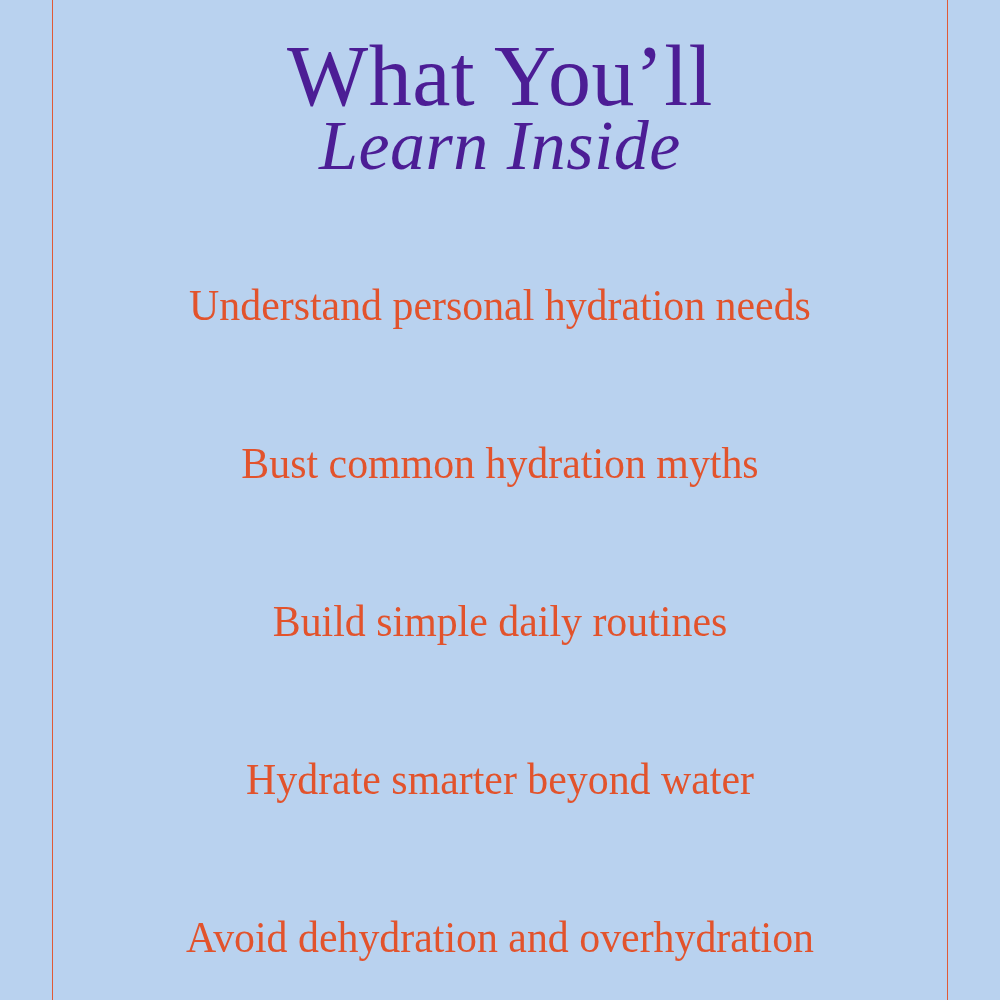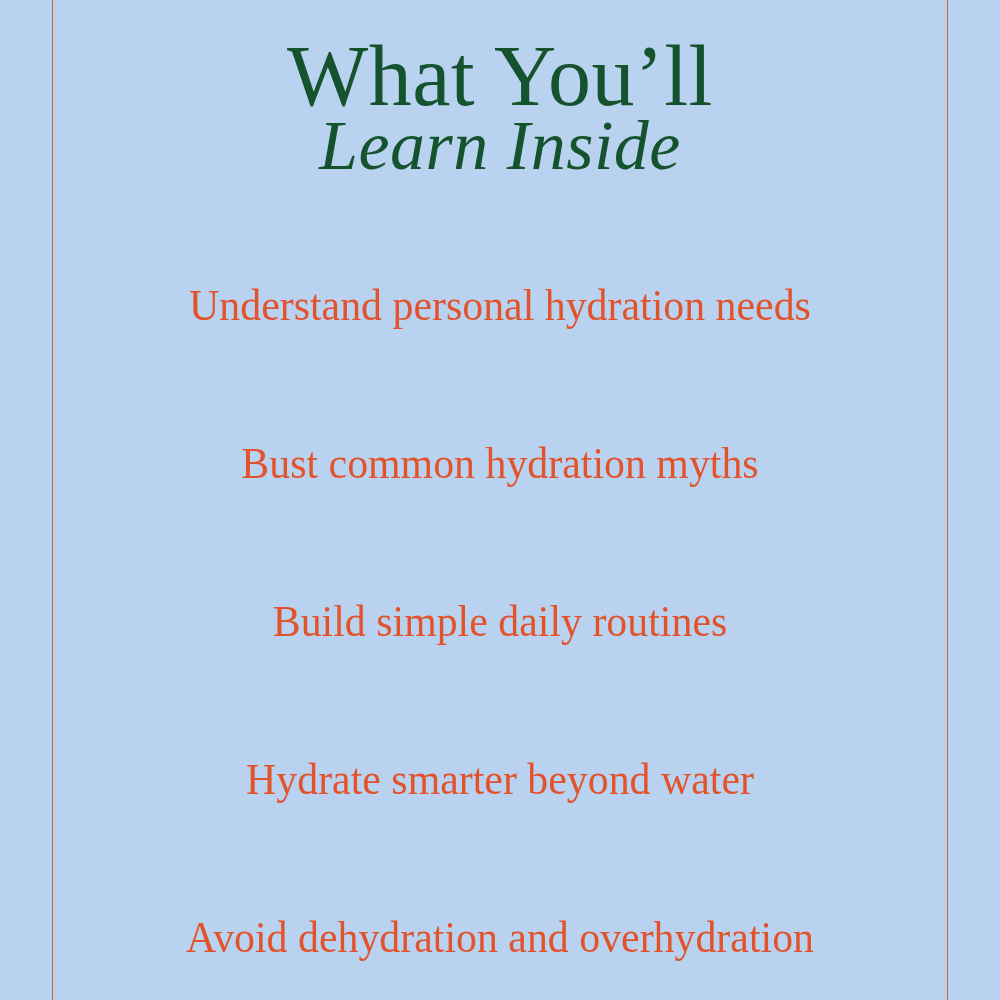--- a/index.html
+++ b/index.html
@@ -37,21 +37,21 @@
     top: 0;
     bottom: 0;
     display: flex;
     flex-direction: column;
     align-items: center;
   }
 
   .heading {
     margin-top: 34px;
     text-align: center;
-    color: #14532d;
+    color: #4c1d95;
     line-height: 0.98;
   }
   .heading .line1 {
     display: block;
     font-size: 86px;
     font-weight: 400;
     letter-spacing: 0.5px;
   }
   .heading .line2 {
     display: block;

